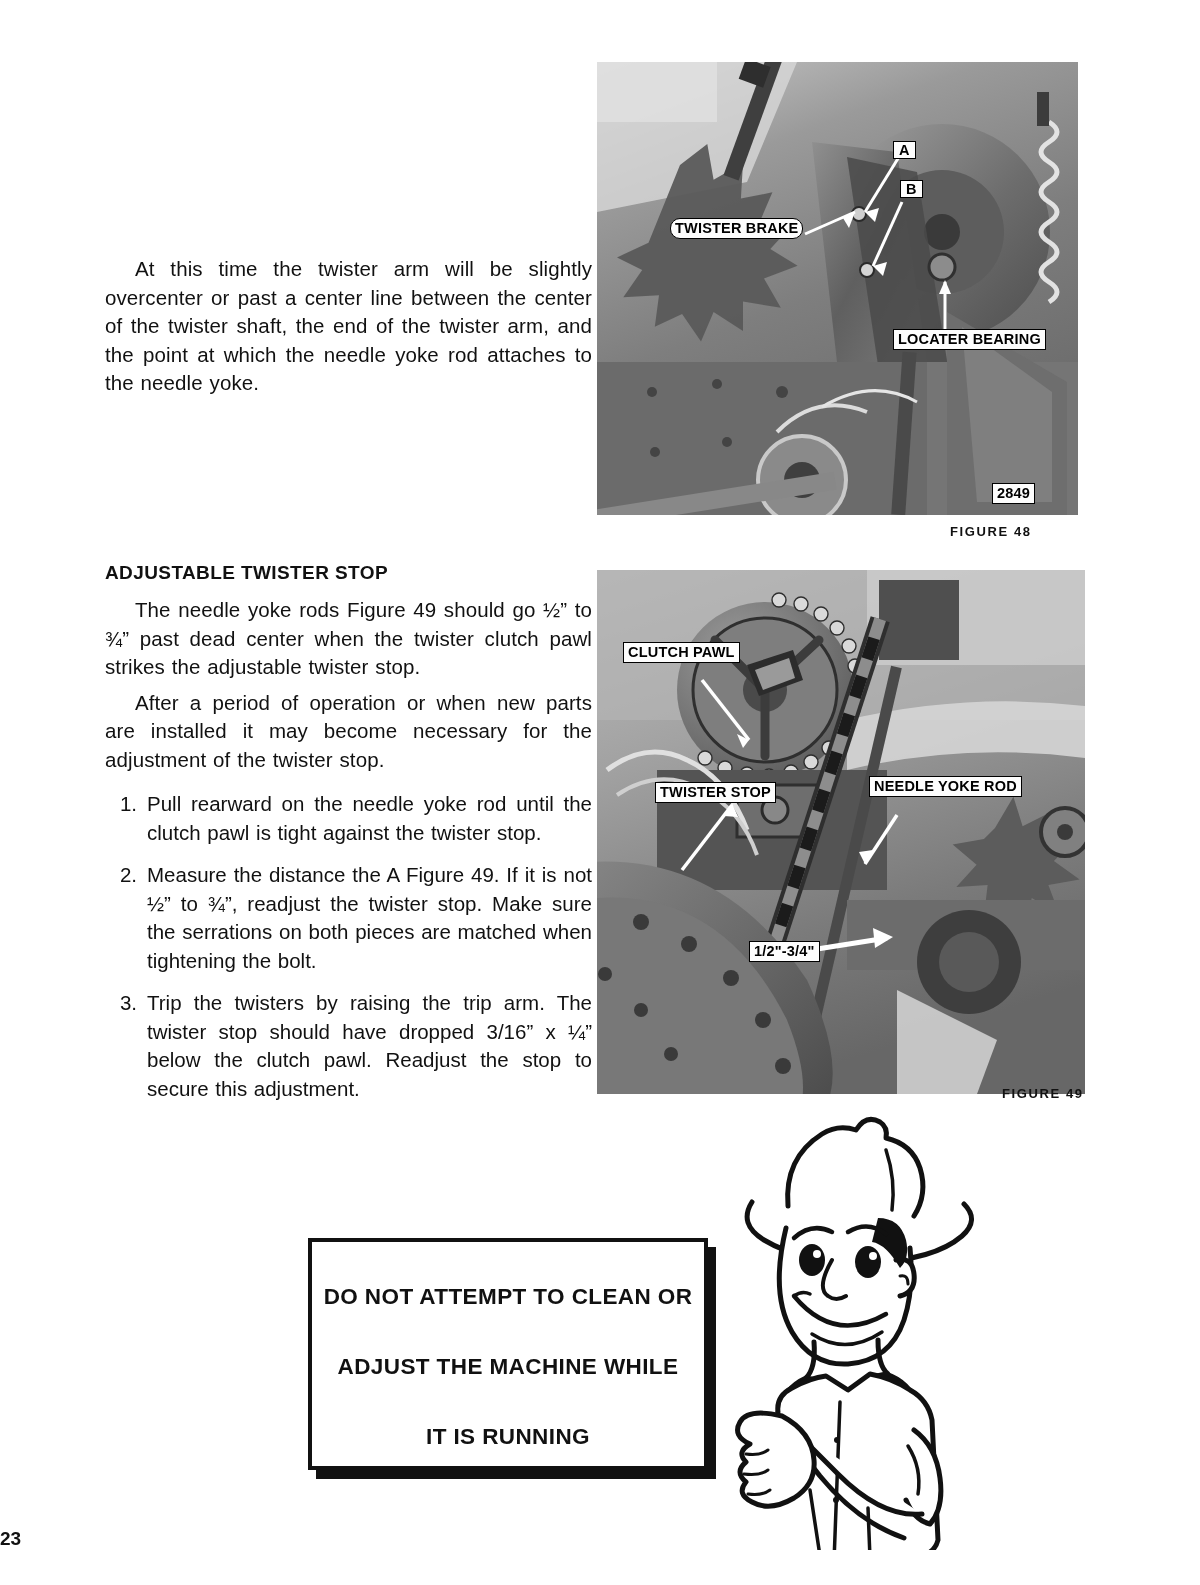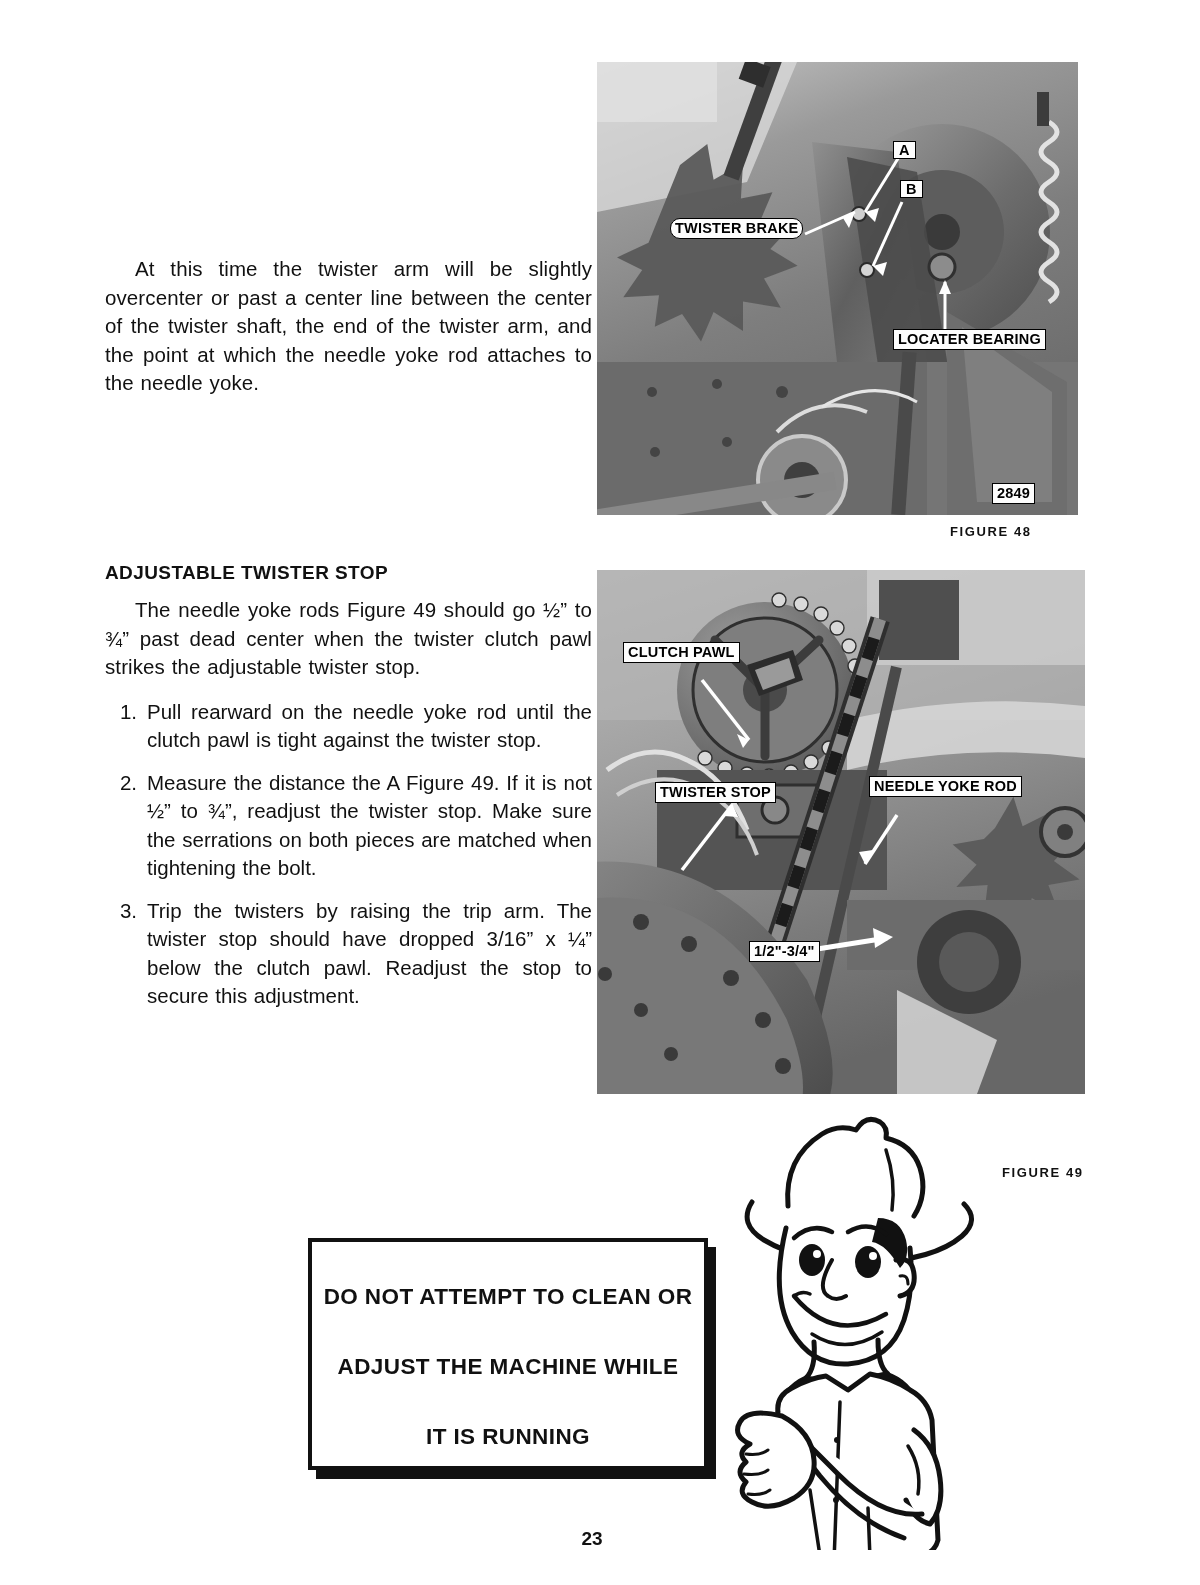--- a/index.html
+++ b/index.html
@@ -58,21 +58,21 @@
   }
   #fig48{left:597px;top:62px;width:481px;height:453px;}
   #fig49{left:597px;top:570px;width:488px;height:524px;}
 
   .cap{
     position:absolute;
     font-size:13px;font-weight:bold;letter-spacing:1.6px;
     color:#111;
   }
   #cap48{left:950px;top:524px;}
-  #cap49{left:1002px;top:1165px;}
+  #cap49{left:1002px;top:1086px;}
 
   
   .lbl{
     position:absolute;
     background:#fdfdfd;
     color:#000;
     border:1px solid #000;
     font-size:14.5px;
     font-weight:bold;
     letter-spacing:.2px;
@@ -97,36 +97,37 @@
     position:absolute;left:0;right:0;text-align:center;
     font-weight:bold;font-size:22.5px;letter-spacing:.4px;
     color:#111;
   }
   #sl1{top:42px;}
   #sl2{top:112px;}
   #sl3{top:182px;}
 
   
   #pageno{
-    position:absolute;left:0;right:16px;top:1528px;text-align:center;
+    position:absolute;left:0;right:16px;top:1528px;
     font-size:19px;font-weight:bold;color:#111;
   }
 </style>
 </head>
 <body>
 
 <div class="page">
 
   <div class="textcol">
     <p class="para">At this time the twister arm will be slightly overcenter or past a center line between the center of the twister shaft, the end of the twister arm, and the point at which the needle yoke rod attaches to the needle yoke.</p>
   </div>
 
   <div class="sec2">
     <h2 class="heading">ADJUSTABLE TWISTER STOP</h2>
     <p class="para">The needle yoke rods Figure 49 should go ½” to ¾” past dead center when the twister clutch pawl strikes the adjustable twister stop.</p>
+    <p class="para">After a period of operation or when new parts are installed it may become necessary for the adjustment of the twister stop.</p>
 
     <ol class="olist">
       <li>
         <span class="num">1.</span>
         <span class="body">Pull rearward on the needle yoke rod until the clutch pawl is tight against the twister stop.</span>
       </li>
       <li>
         <span class="num">2.</span>
         <span class="body">Measure the distance the A Figure 49. If it is not ½” to ¾”, readjust the twister stop. Make sure the serrations on both pieces are matched when tightening the bolt.</span>
       </li>

